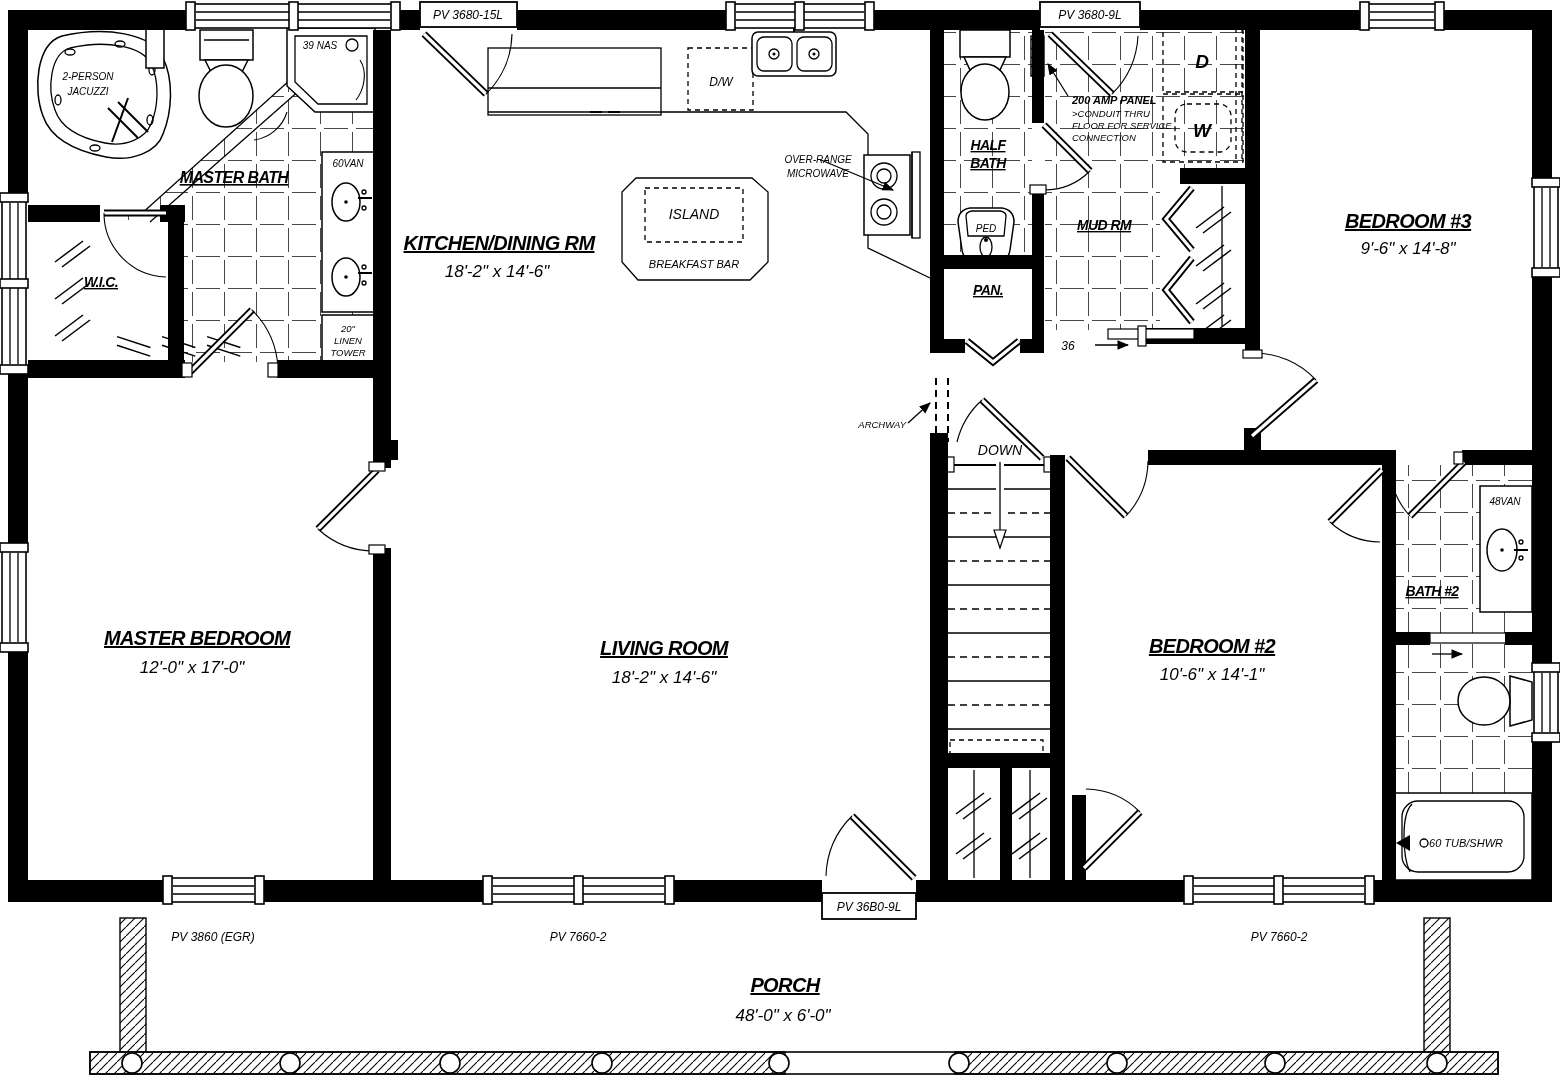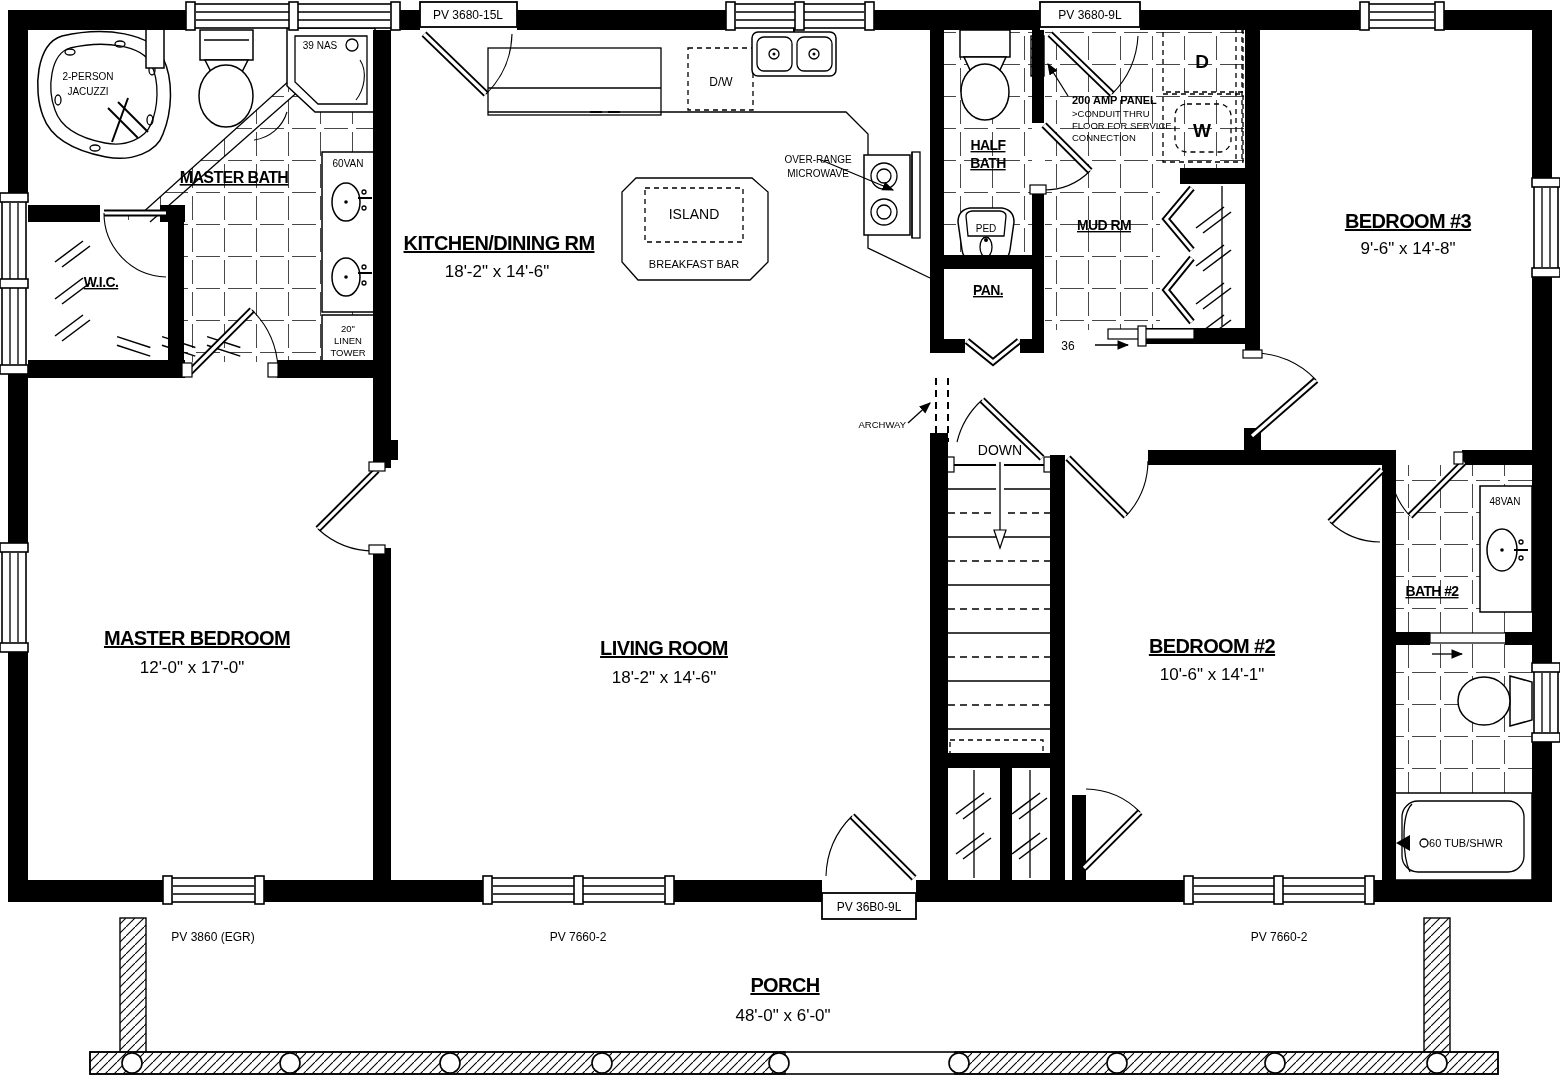--- a/index.html
+++ b/index.html
@@ -1,16 +1,16 @@
 <!DOCTYPE html>
 <html><head>
 <meta charset="utf-8">
 <style>
   html,body{margin:0;padding:0;background:#fff;}
-  #stage{width:1560px;height:1082px;position:relative;background:#fff;}
+  #stage{width:1560px;height:1082px;position:relative;background:#fff;font-style:italic;}
   svg{display:block;}
   svg text{font-family:"Liberation Sans",sans-serif;fill:#000;}
   .room{font-weight:bold;text-anchor:middle;text-decoration:underline;font-size:20px;letter-spacing:-0.6px;}
   .room.md{font-size:16px;}
   .room.sm{font-size:14px;}
   .dims{text-anchor:middle;font-size:17px;}
   .lbl{text-anchor:middle;font-size:12px;}
   .sm{text-anchor:middle;font-size:10px;}
   .tiny{text-anchor:middle;font-size:9.5px;}
   .note{font-size:9.5px;}

